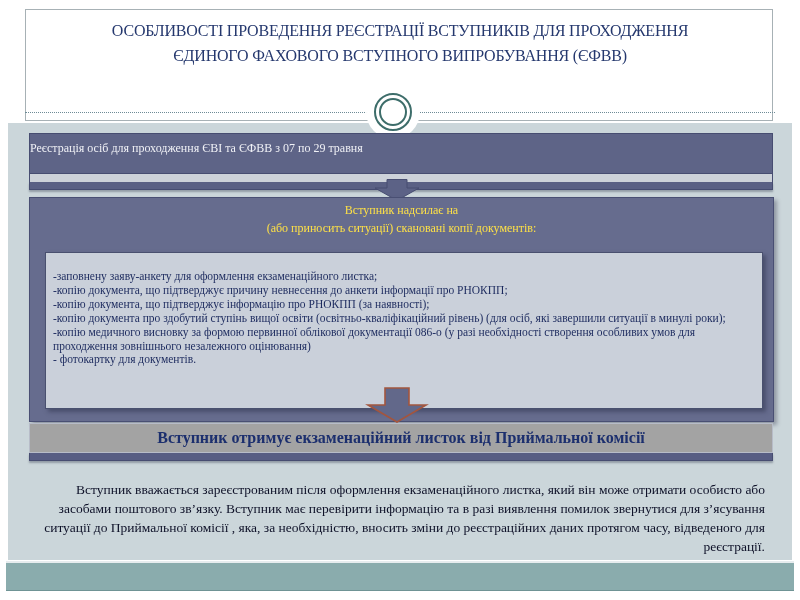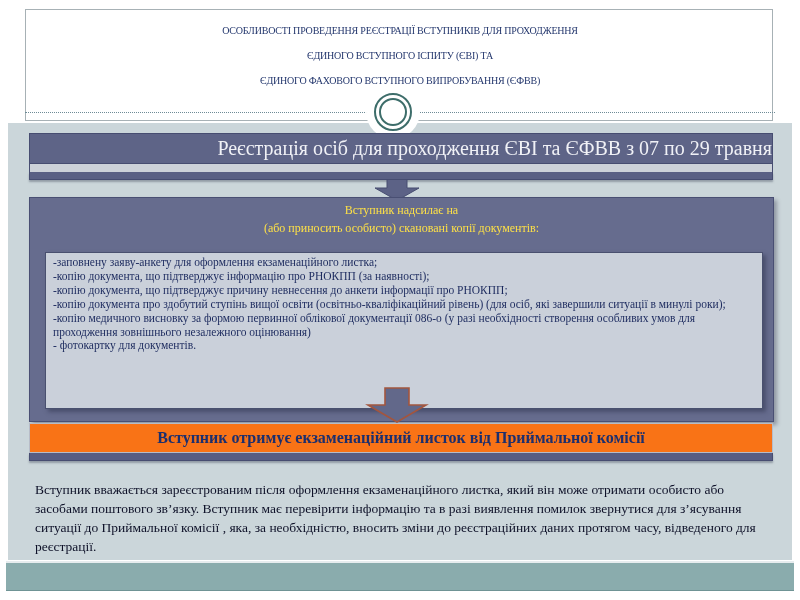--- a/index.html
+++ b/index.html
@@ -3,81 +3,80 @@
 <meta charset="utf-8">
 <style>
   html,body{margin:0;padding:0;background:#ffffff;}
   .slide{position:relative;width:800px;height:600px;background:#ffffff;overflow:hidden;
          font-family:"Liberation Serif","DejaVu Serif",serif;}
 
   
   .title-frame{position:absolute;left:25px;top:9px;width:748px;height:112px;
                border:1px solid #a7b1b5;box-sizing:border-box;background:#ffffff;}
   .slide-title{position:absolute;left:40px;top:18px;width:720px;text-align:center;
-               color:#25386e;font-size:10px;line-height:25px;letter-spacing:-0.2px;}
+               color:#25386e;font-size:16px;line-height:25px;letter-spacing:-0.2px;}
   .dotted-line{position:absolute;left:25px;top:112px;width:750px;height:0;
                border-top:1px dotted #6e8b96;}
 
   
   .panel{position:absolute;left:8px;top:123px;width:784px;height:437px;background:#cbd6da;}
 
   
   .ornament-bump{position:absolute;left:366px;top:85px;width:54px;height:54px;
                  border-radius:50%;background:#ffffff;}
   .ornament-outer{position:absolute;left:374px;top:93px;width:38px;height:38px;border-radius:50%;
                   border:2px solid #3d6d6a;background:#ffffff;box-sizing:border-box;}
   .ornament-inner{position:absolute;left:3px;top:3px;width:28px;height:28px;border-radius:50%;
                   border:2px solid #3d6d6a;box-sizing:border-box;}
 
   
   .banner1{position:absolute;left:29px;top:133px;width:744px;}
-  .banner1-body{height:31px;background:#5e6487;border:1px solid #474d71;box-sizing:border-box;
-                color:#f0f1f6;font-size:20px;text-align:right;line-height:29px;}
+  .banner1-body{height:41px;background:#5e6487;border:1px solid #474d71;box-sizing:border-box;
+                color:#f0f1f6;font-size:12px;text-align:left;line-height:29px;}
   .banner1-stripe{height:8px;background:#cdd2d9;border-left:1px solid #474d71;border-right:1px solid #474d71;box-sizing:border-box;}
   .banner1-edge{height:8px;background:#5a6084;border:1px solid #474d71;border-top:none;box-sizing:border-box;
                 box-shadow:0 2px 2px rgba(90,100,115,.5);}
 
   .flow-arrow{position:absolute;}
   .arrow1{left:367px;top:179px;}
   .arrow2{left:365px;top:387px;}
 
   
   .box2{position:absolute;left:29px;top:197px;width:745px;height:225px;background:#666c8e;
         border:1px solid #494f73;box-sizing:border-box;box-shadow:3px 3px 4px rgba(70,75,95,.45);}
   .box2-header{padding-top:4px;text-align:center;color:#fde047;font-size:12px;line-height:17.5px;}
 
   .listbox{position:absolute;left:45px;top:252px;width:718px;height:157px;background:#cad0da;
            border:1px solid #49506f;box-sizing:border-box;box-shadow:3px 3px 4px rgba(45,50,75,.5);
-           padding:3px 7px;color:#1c2a5e;font-size:11.5px;line-height:13.9px;}
+           padding:17px 7px;color:#1c2a5e;font-size:11.5px;line-height:13.9px;}
   .doc-item{margin:0;}
 
   
   .banner3{position:absolute;left:29px;top:423px;width:744px;}
-  .banner3-body{height:30px;background:#f97316;border:1px solid #b7bcc8;box-sizing:border-box;
+  .banner3-body{height:30px;background:#a3a3a3;border:1px solid #b7bcc8;box-sizing:border-box;
                 color:#1c2f6e;font-weight:bold;font-size:16px;text-align:center;line-height:28px;}
   .banner3-edge{height:8px;background:#575d83;border:1px solid #474d71;border-top:none;box-sizing:border-box;
                 box-shadow:0 2px 2px rgba(90,100,115,.5);}
 
   
-  .footer-note{position:absolute;left:35px;top:480px;width:730px;text-align:left;
+  .footer-note{position:absolute;left:35px;top:480px;width:730px;text-align:right;
                color:#0e1128;font-size:13.5px;line-height:19px;}
 
   
   .teal-band{position:absolute;left:6px;top:561px;width:788px;height:27px;background:#8aacad;
              border-top:2px solid #e6ecee;border-bottom:1px solid #6f9495;box-sizing:content-box;}
 </style>
 </head>
 <body>
 
 <div class="slide">
 
   <div class="title-frame"></div>
   <div class="slide-title">
     <div>ОСОБЛИВОСТІ ПРОВЕДЕННЯ РЕЄСТРАЦІЇ ВСТУПНИКІВ ДЛЯ ПРОХОДЖЕННЯ</div>
-    <div>ЄДИНОГО ВСТУПНОГО ІСПИТУ (ЄВІ) ТА</div>
     <div>ЄДИНОГО ФАХОВОГО ВСТУПНОГО ВИПРОБУВАННЯ (ЄФВВ)</div>
   </div>
   <div class="dotted-line"></div>
 
   <div class="panel"></div>
 
   <div class="ornament-bump"></div>
   <div class="ornament-outer">
     <div class="ornament-inner"></div>
   </div>
@@ -88,28 +87,28 @@
     <div class="banner1-edge"></div>
   </div>
 
   <svg class="flow-arrow arrow1" width="60" height="22" viewBox="0 0 60 22">
     <polygon points="20,0.5 40,0.5 40,9 52,9 30,21.5 8,9 20,9" fill="#5c6286" stroke="#474d71" stroke-width="1"></polygon>
   </svg>
 
   <div class="box2">
     <div class="box2-header">
       <div>Вступник надсилає на</div>
-      <div>(або приносить особисто) скановані копії документів:</div>
+      <div>(або приносить ситуації) скановані копії документів:</div>
     </div>
   </div>
 
   <div class="listbox">
     <div class="doc-item">-заповнену заяву-анкету для  оформлення  екзаменаційного  листка;</div>
+    <div class="doc-item">-копію документа, що підтверджує причину невнесення до анкети інформації про РНОКПП;</div>
     <div class="doc-item">-копію документа, що підтверджує інформацію про РНОКПП (за наявності);</div>
-    <div class="doc-item">-копію документа, що підтверджує причину невнесення до анкети інформації про РНОКПП;</div>
     <div class="doc-item">-копію документа про здобутий ступінь вищої освіти (освітньо-кваліфікаційний рівень) (для осіб, які завершили ситуації в минулі роки);</div>
     <div class="doc-item">-копію медичного висновку за формою первинної облікової документації 086-о (у разі необхідності створення особливих умов для проходження зовнішнього незалежного  оцінювання)</div>
     <div class="doc-item">- фотокартку для документів.</div>
   </div>
 
   <svg class="flow-arrow arrow2" width="64" height="36" viewBox="0 0 64 36">
     <polygon points="20,1 44,1 44,18 61,18 32,35 3,18 20,18" fill="#62688a" stroke="#a3553e" stroke-width="1.6"></polygon>
   </svg>
 
   <div class="banner3">

